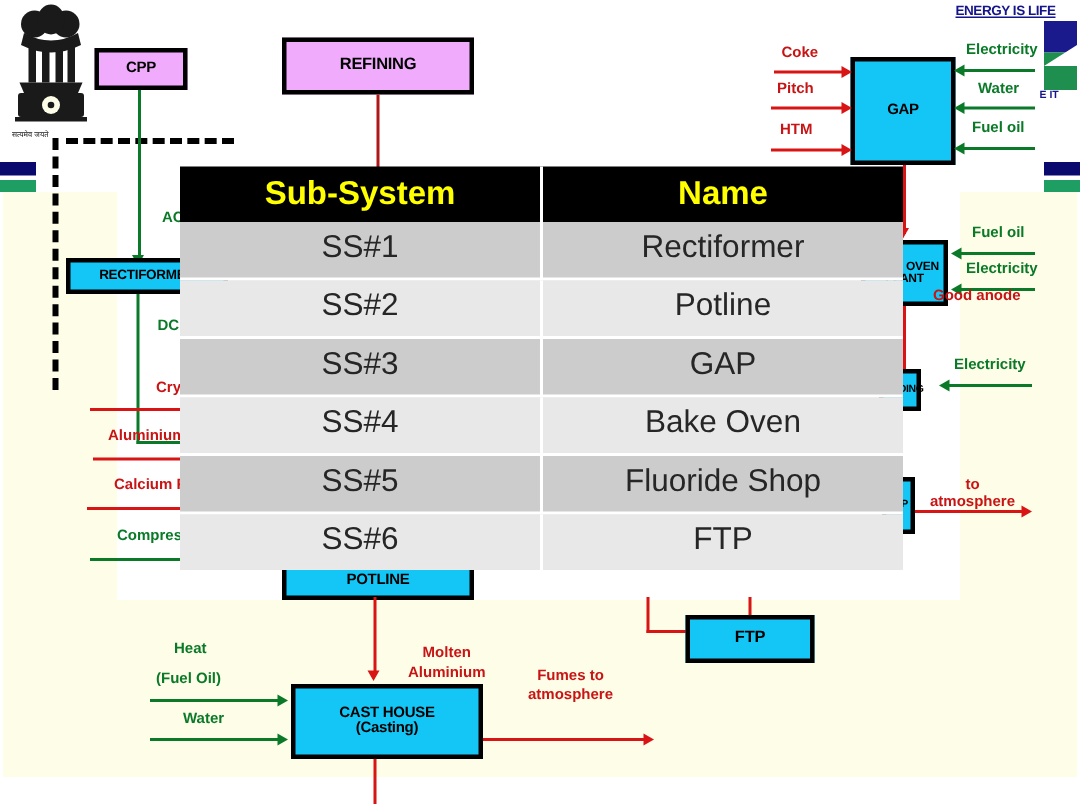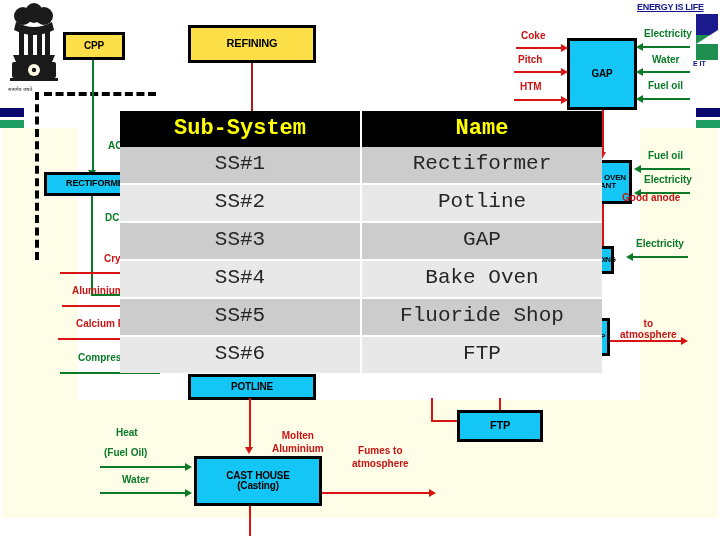--- a/index.html
+++ b/index.html
@@ -25,21 +25,21 @@
   
   .pbox{
     position:absolute;
     border:3px solid #000;
     box-sizing:border-box;
     display:flex;align-items:center;justify-content:center;
     font-weight:bold;color:#000;
     text-align:center;line-height:1.05;
     letter-spacing:-0.2px;
   }
-  .pbox.orange{background:#fde047;text-align:right;}
+  .pbox.orange{background:#f0abfc;text-align:right;}
   .pbox.cyan{background:#14c6f5;}
 
   
   .ln{position:absolute;}
   .ln-green{background:#0a7a28;}
   .ln-red{background:#d81414;}
   .ln-dark-red{background:#b01818;}
 
   
   .ah{position:absolute;width:0;height:0;}
@@ -72,21 +72,20 @@
   .emblem{position:absolute;left:6px;top:2px;width:56px;height:88px;}
   .emblem svg{display:block;}
   .emblem-cap{position:absolute;left:8px;top:86px;font-size:5px;color:#222;white-space:nowrap;}
 
   
   .tbl{
     position:absolute;
     left:120px;top:111px;width:480px;
     border-collapse:separate;border-spacing:0;
     table-layout:fixed;
-    font-family:Liberation Mono, monospace;
   }
   .tbl th{
     background:#000000;color:#ffff00;
     font-size:22px;font-weight:bold;
     text-align:center;
     padding:5px 0 6px 0;
     border-right:2px solid #ffffff;
     letter-spacing:0px;
   }
   .tbl th:last-child{border-right:none;}

